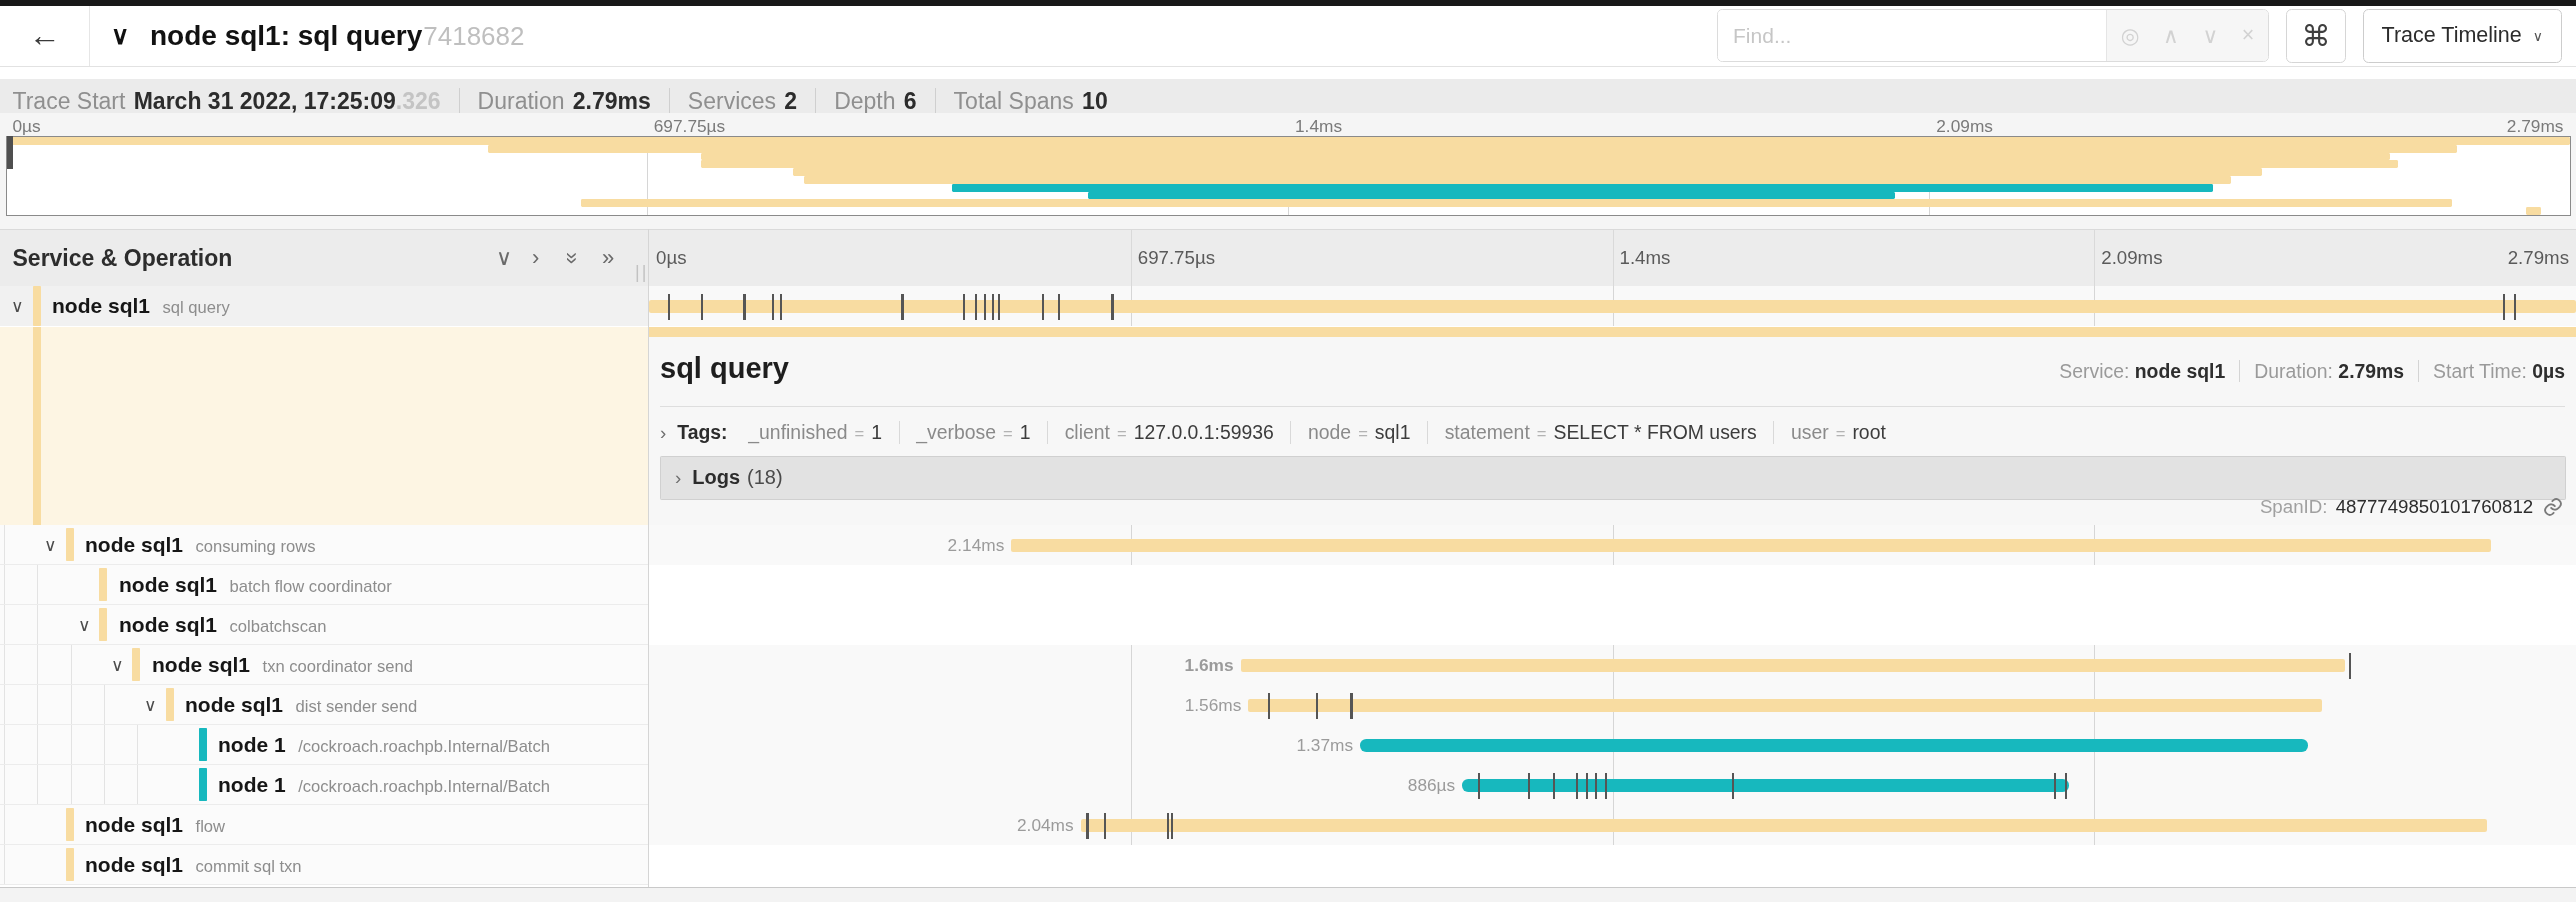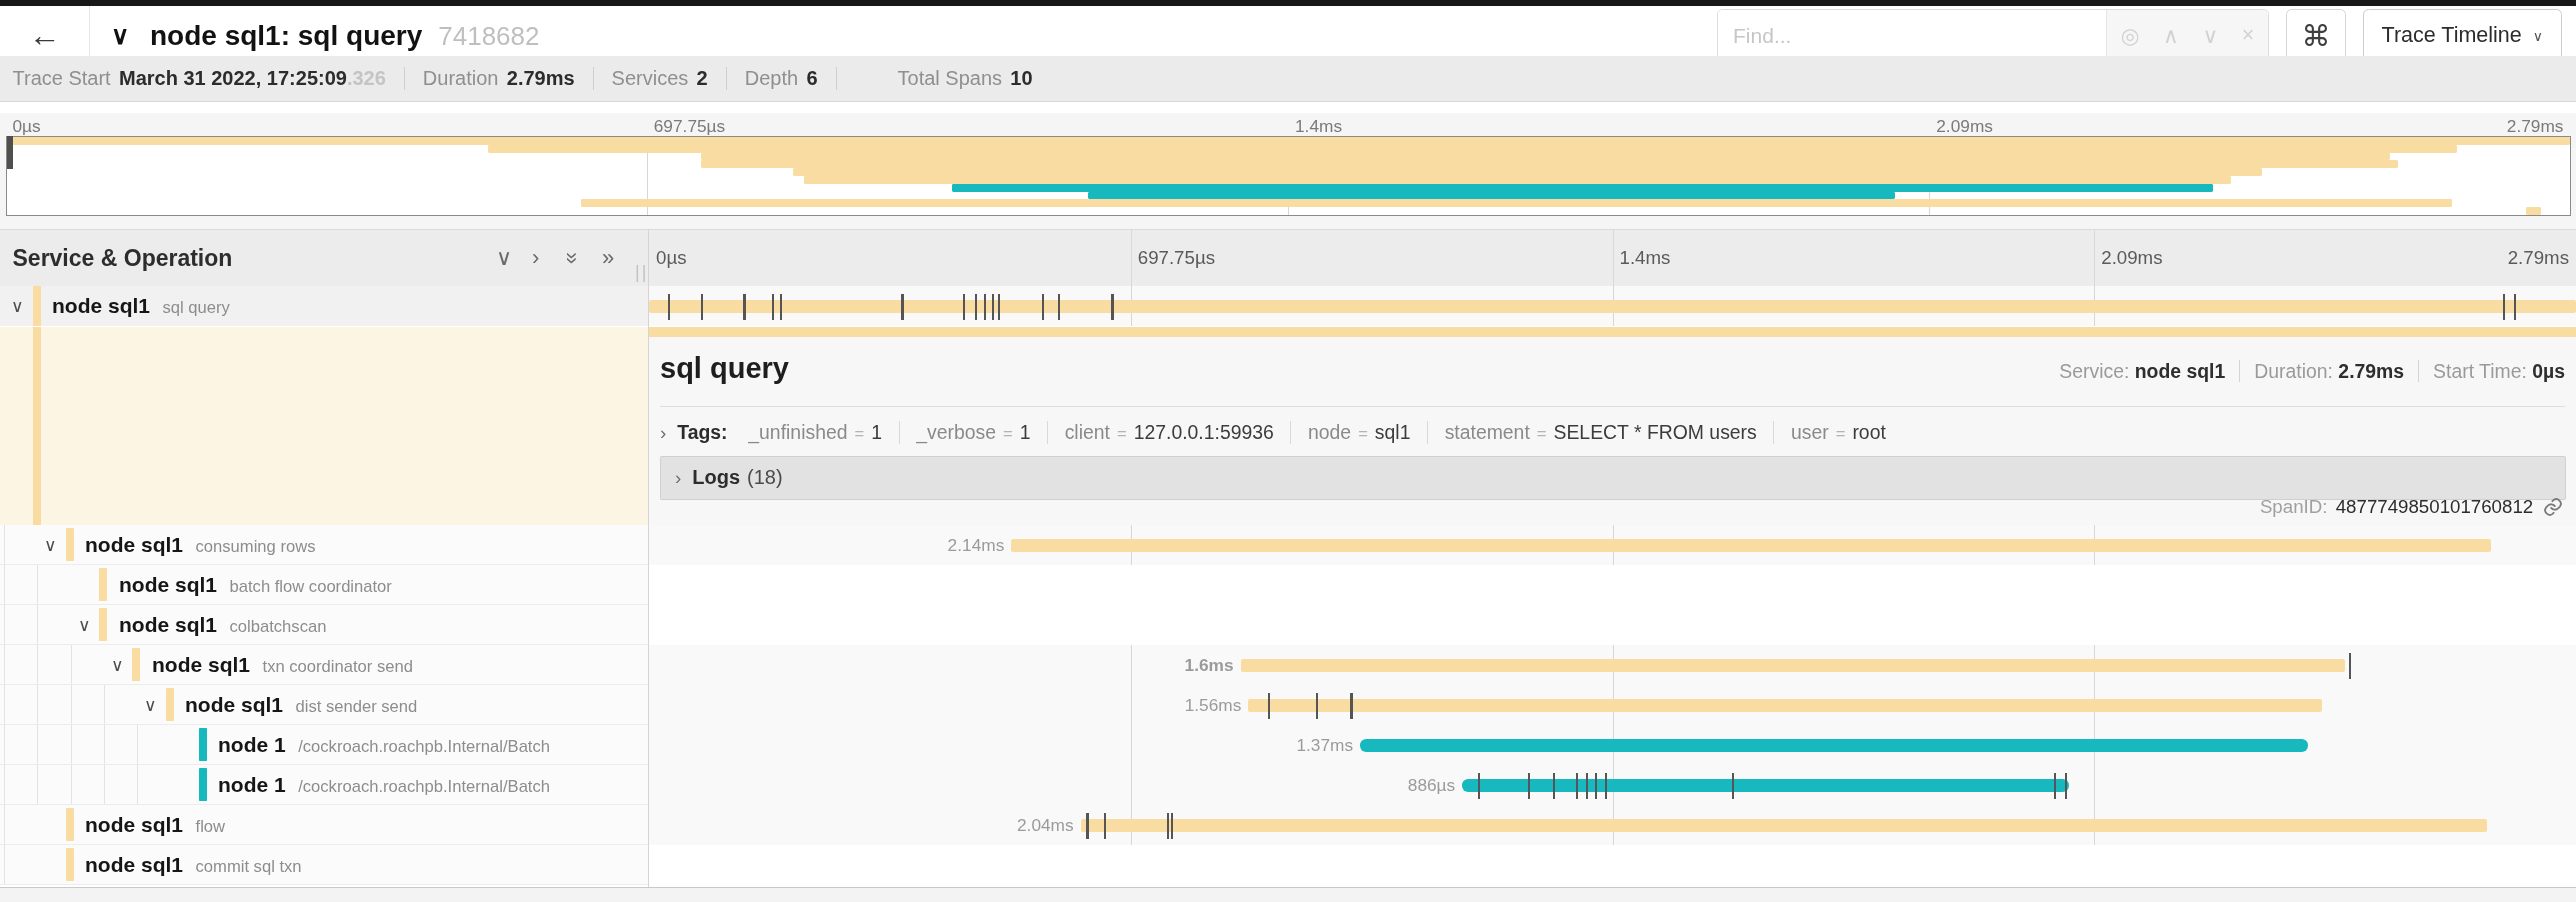--- a/index.html
+++ b/index.html
@@ -8,36 +8,36 @@
   #app { position:relative; width:2576px; height:903px; background:#fff; overflow:hidden; border-bottom:1.4px solid #bdbdbd;}
 
   
   .top-strip { position:absolute; top:0; left:0; right:0; height:5.5px; background:#181818; }
 
   
   .topbar { position:absolute; top:5.5px; left:0; right:0; height:61px; background:#fff; border-bottom:0.7px solid #e2e2e2; }
   .back { position:absolute; left:0; top:0; width:90px; height:100%; background:#fff; border:none; border-right:0.7px solid #e6e6e6; font-size:32px; color:#3a3a3a; cursor:pointer; }
   .title-chev { position:absolute; left:111px; top:50%; transform:translateY(-52%); font-size:25px; font-weight:bold; color:#101010; cursor:pointer; }
   .t-title { position:absolute; left:150px; top:50%; transform:translateY(-50%); font-size:28px; font-weight:bold; color:#121212; white-space:nowrap; }
-  .tid { font-weight:normal; color:#bfbfbf; font-size:26px; margin-left:16px; }
+  .tid { font-weight:normal; color:#bfbfbf; font-size:26px; margin-left:1px; }
   .top-right { position:absolute; right:14px; top:50%; transform:translateY(-50%); display:flex; align-items:center; gap:16.6px; }
   .find-wrap { display:flex; align-items:stretch; height:53px; border:0.7px solid #dcdcdc; border-radius:5.5px; overflow:hidden; background:#fff; }
   .find-wrap input { width:388px; border:none; outline:none; padding:0 15.3px; font-size:21px; color:#444; font-family:"Liberation Sans",sans-serif; background:#fff; }
   .find-wrap input::placeholder { color:#c6c6c6; }
   .find-tools { display:flex; align-items:center; background:#f6f6f6; border-left:0.7px solid #e5e5e5; padding:0 14px; gap:23.6px; font-size:21.5px; color:#d2d2d2; }
   .find-tools span { cursor:pointer; }
   .kbd-btn { width:60px; height:54px; border:0.7px solid #d6d6d6; border-radius:5.5px; background:#fff; font-size:29px; color:#3f3f3f; cursor:pointer; }
   .view-btn { height:54px; border:0.7px solid #cdcdcd; border-radius:5.5px; background:#fff; font-size:21.5px; color:#2c2c2c; padding:0 18px; display:flex; align-items:center; gap:11px; cursor:pointer; font-family:"Liberation Sans",sans-serif; }
   .vchev { font-size:14px; color:#555; }
 
   
-  .meta-bar { position:absolute; top:56px; left:0; right:0; height:46px; background:#ebebeb; border-bottom:0.7px solid #d8d8d8; display:flex; align-items:center; padding-left:12.5px; font-size:20px; }
+  .meta-bar { position:absolute; top:79px; left:0; right:0; height:46px; background:#ebebeb; border-bottom:0.7px solid #d8d8d8; display:flex; align-items:center; padding-left:12.5px; font-size:23px; }
   .meta-item { padding:0 18px; border-right:0.7px solid #cfcfcf; white-space:nowrap; }
   .meta-item:first-child { padding-left:0; }
-  .meta-item:last-child { border-right:none;margin-left:43px; }
+  .meta-item:last-child { border-right:none; }
   .m-label { color:#8f8f8f; margin-right:8.3px; }
   .m-value { color:#2c2c2c; }
   .m-muted { color:#c4c4c4; font-weight:bold; }
 
   
   .minimap { position:absolute; top:113px; left:0; right:0; height:116px; background:#f5f5f5; }
   .mm-labels { position:absolute; top:2.8px; left:5.5px; right:5.5px; height:19.4px; }
   .mm-labels span, .sec-right .tick-label { position:absolute; font-size:17.3px; color:#7a7a7a; white-space:nowrap; }
   .mm-canvas { position:absolute; left:5.5px; right:5.5px; top:23px; height:80px; background:#fff; border:1.4px solid #8a8a8a; cursor:crosshair; }
   .mm-handle { position:absolute; top:-0.7px; width:6.2px; height:33px; background:#4f4f4f; }

